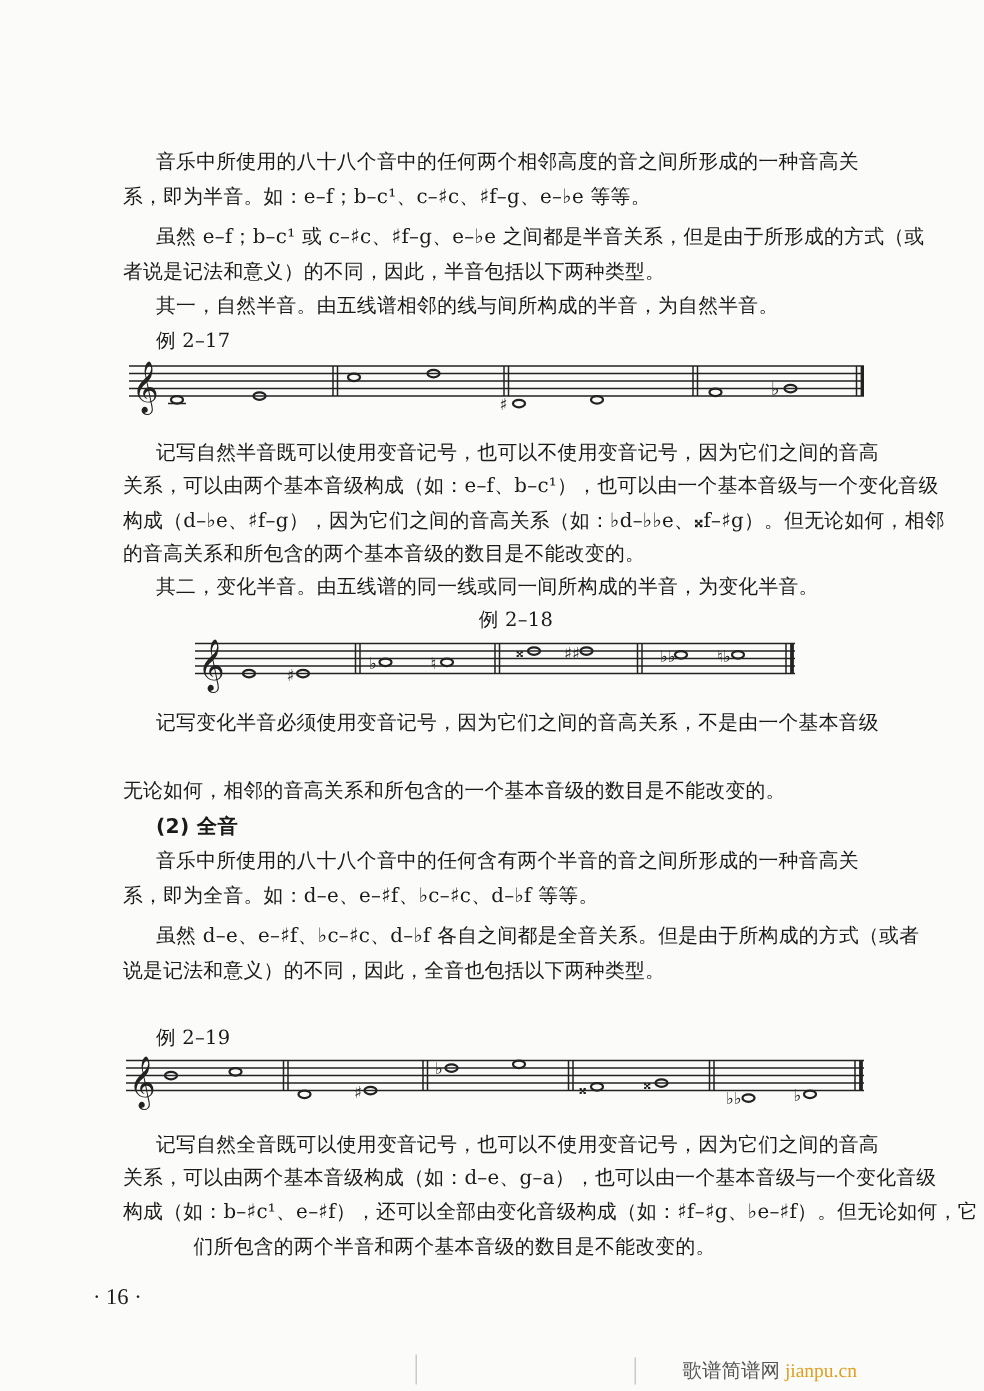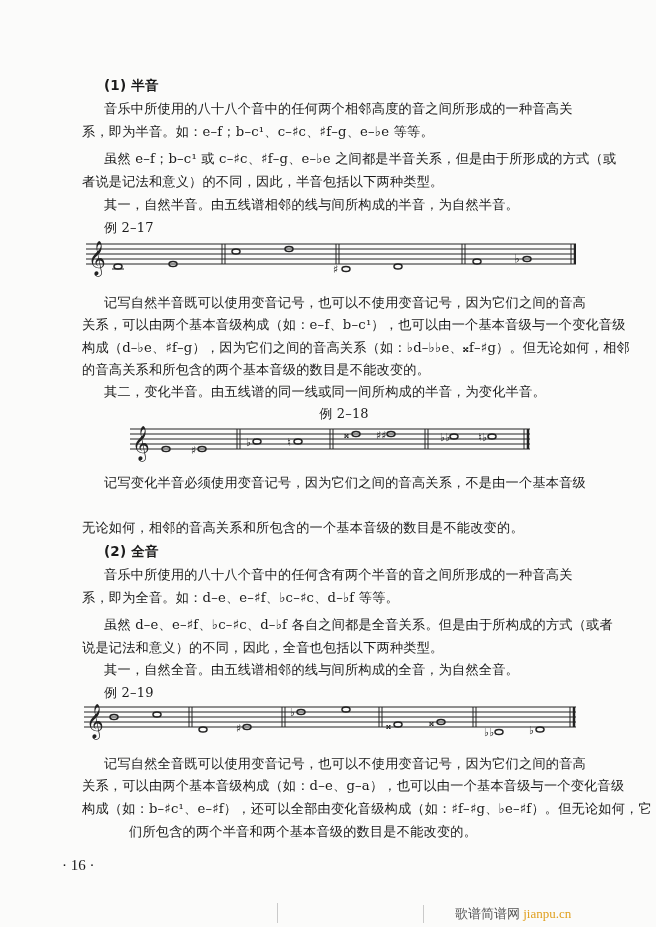--- a/index.html
+++ b/index.html
@@ -23,21 +23,20 @@
     .footer-page { position: absolute; left: 62px; top: 857px; font-size: 15px; font-family: "Liberation Serif", serif; }
     .watermark { position: absolute; left: 455px; top: 905px; font-size: 13px; font-family: Liberation Serif, serif; color: #555; }
     .watermark .url { color: #e0a020; }
     .scanline { position: absolute; width: 1px; background: #999; opacity: 0.5; }
   </style>
 </head>
 <body>
 
 <div class="page">
 
-  <div class="text heading" style="top:74px;left:104px;">(1) 半音</div>
   <div class="text" style="top:97px;">音乐中所使用的八十八个音中的任何两个相邻高度的音之间所形成的一种音高关</div>
   <div class="text flush" style="top:120px;">系，即为半音。如：e–f；b–c¹、c–♯c、♯f–g、e–♭e 等等。</div>
   <div class="text" style="top:147px;">虽然 e–f；b–c¹ 或 c–♯c、♯f–g、e–♭e 之间都是半音关系，但是由于所形成的方式（或</div>
   <div class="text flush" style="top:170px;">者说是记法和意义）的不同，因此，半音包括以下两种类型。</div>
   <div class="text" style="top:193px;">其一，自然半音。由五线谱相邻的线与间所构成的半音，为自然半音。</div>
   <div class="text label" style="top:216px;">例 2–17</div>
 
   <div class="staff" style="left:86px;top:238px;">
     <svg width="490" height="40" viewBox="0 0 490 40">
       <g stroke="#222" stroke-width="1">
@@ -65,21 +64,21 @@
         <ellipse cx="260" cy="31" rx="4" ry="2.5"></ellipse>
         <ellipse cx="312" cy="28.5" rx="4" ry="2.5"></ellipse>
         <ellipse cx="391" cy="23.5" rx="4" ry="2.5"></ellipse>
         <ellipse cx="441" cy="21" rx="4" ry="2.5"></ellipse>
       </g>
       <text x="247" y="35" font-size="11" fill="#222">♯</text>
       <text x="428" y="25" font-size="12" fill="#222">♭</text>
     </svg>
   </div>
 
-  <div class="text" style="top:291px;">记写自然半音既可以使用变音记号，也可以不使用变音记号，因为它们之间的音高</div>
+  <div class="text" style="top:291px;font-family:Liberation Mono, monospace;">记写自然半音既可以使用变音记号，也可以不使用变音记号，因为它们之间的音高</div>
   <div class="text flush" style="top:313px;">关系，可以由两个基本音级构成（如：e–f、b–c¹），也可以由一个基本音级与一个变化音级</div>
   <div class="text flush" style="top:336px;">构成（d–♭e、♯f–g），因为它们之间的音高关系（如：♭d–♭♭e、𝄪f–♯g）。但无论如何，相邻</div>
   <div class="text flush" style="top:358px;">的音高关系和所包含的两个基本音级的数目是不能改变的。</div>
   <div class="text" style="top:380px;">其二，变化半音。由五线谱的同一线或同一间所构成的半音，为变化半音。</div>
   <div class="text label" style="top:402px;text-align:center;">例 2–18</div>
 
   <div class="staff" style="left:130px;top:425px;">
     <svg width="400" height="40" viewBox="0 0 400 40">
       <g stroke="#222" stroke-width="1">
         <line x1="0" y1="4" x2="400" y2="4"></line>
@@ -120,21 +119,20 @@
   </div>
 
   <div class="text" style="top:471px;">记写变化半音必须使用变音记号，因为它们之间的音高关系，不是由一个基本音级</div>
   <div class="text flush" style="top:516px;">无论如何，相邻的音高关系和所包含的一个基本音级的数目是不能改变的。</div>
 
   <div class="text heading" style="top:540px;">(2) 全音</div>
   <div class="text" style="top:563px;">音乐中所使用的八十八个音中的任何含有两个半音的音之间所形成的一种音高关</div>
   <div class="text flush" style="top:586px;">系，即为全音。如：d–e、e–♯f、♭c–♯c、d–♭f 等等。</div>
   <div class="text" style="top:613px;">虽然 d–e、e–♯f、♭c–♯c、d–♭f 各自之间都是全音关系。但是由于所构成的方式（或者</div>
   <div class="text flush" style="top:636px;">说是记法和意义）的不同，因此，全音也包括以下两种类型。</div>
-  <div class="text" style="top:658px;">其一，自然全音。由五线谱相邻的线与间所构成的全音，为自然全音。</div>
   <div class="text label" style="top:681px;">例 2–19</div>
 
   <div class="staff" style="left:84px;top:701px;">
     <svg width="492" height="45" viewBox="0 0 492 45">
       <g stroke="#222" stroke-width="1">
         <line x1="0" y1="6" x2="492" y2="6"></line>
           <line x1="0" y1="11" x2="492" y2="11"></line>
         <line x1="0" y1="16" x2="492" y2="16"></line>
           <line x1="0" y1="21" x2="492" y2="21"></line>
         <line x1="0" y1="26" x2="492" y2="26"></line>

